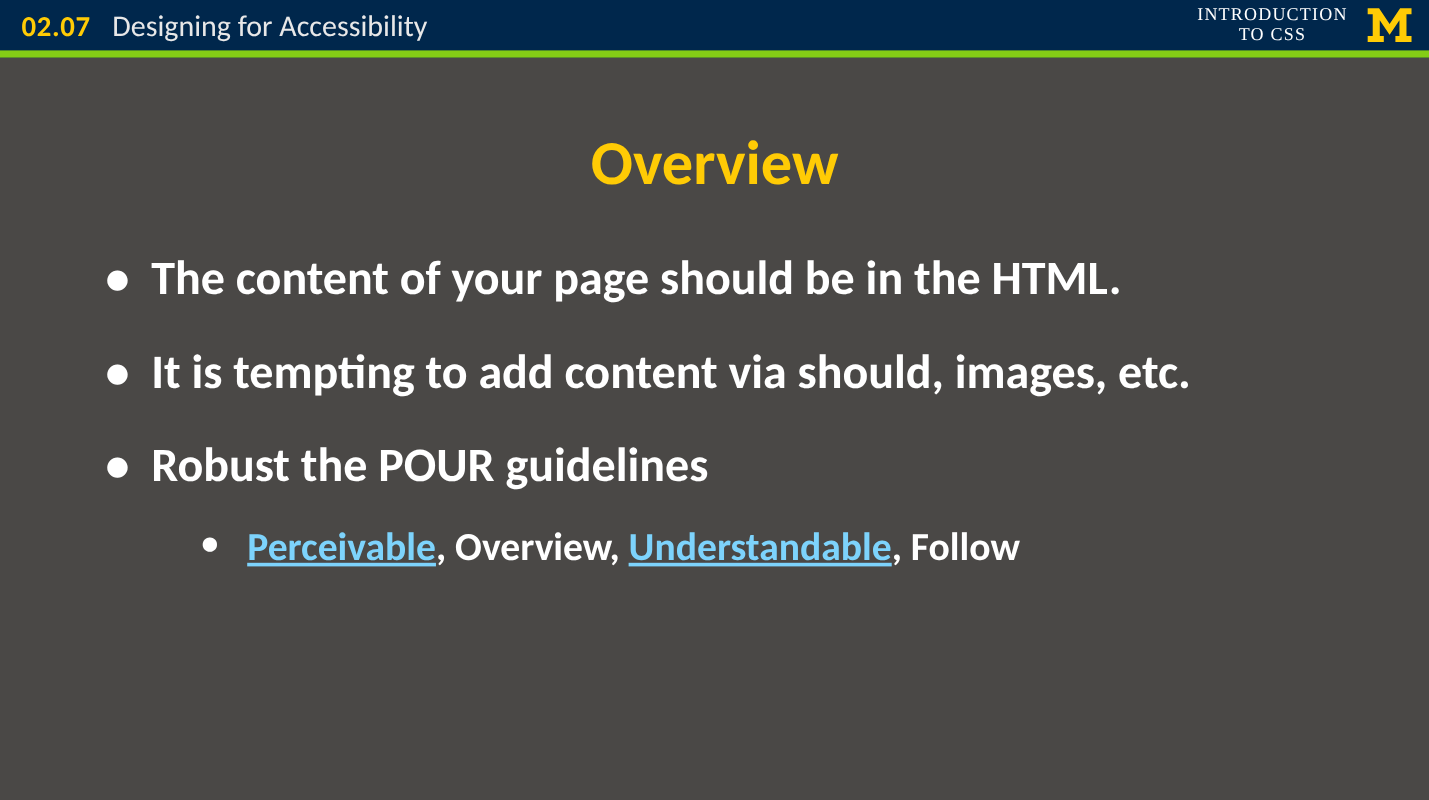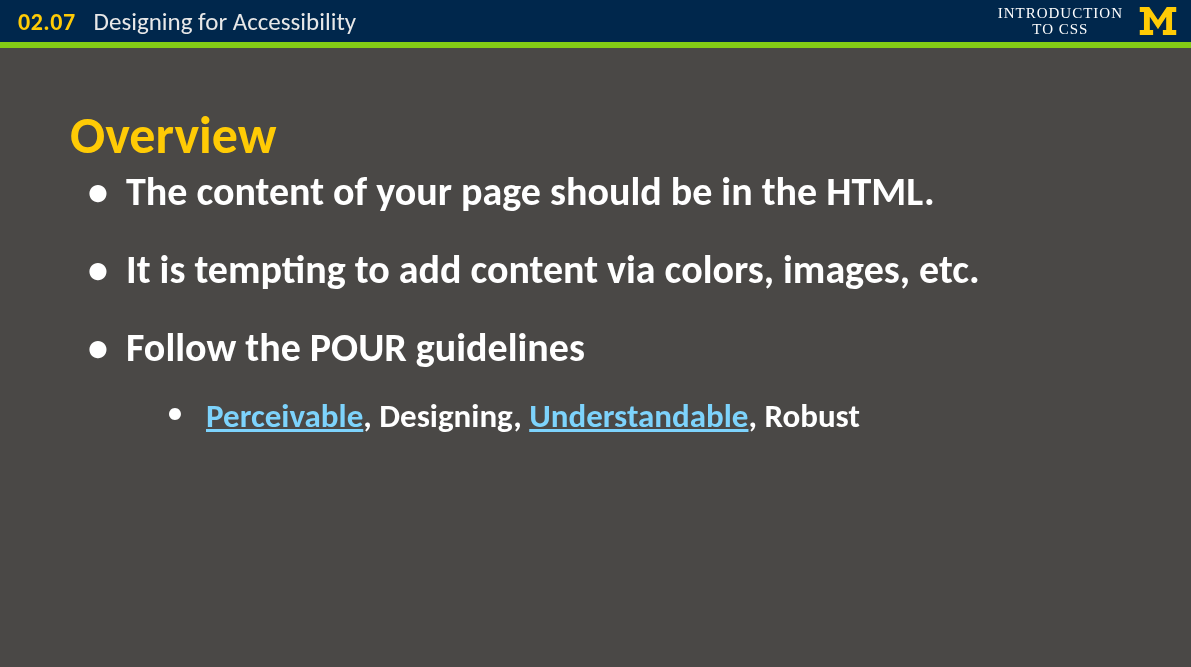--- a/index.html
+++ b/index.html
@@ -61,20 +61,22 @@
       width: 100%;
       height: 100%;
     }
     .content {
       padding: 55px 70px 30px 70px;
     }
     .slide-title {
       color: #ffcb05;
       font-size: 52px;
       font-weight: bold;
+      text-align: center;
+      margin-bottom: 40px;
     }
     .bullets {
       list-style: none;
       color: #ffffff;
     }
     .bullets > li {
       font-size: 40px;
       font-weight: bold;
       margin-bottom: 28px;
       padding-left: 56px;
@@ -129,18 +131,18 @@
         <path fill="#ffcb05" stroke="#00274c" stroke-width="3" d="M 5 5 L 30 5 L 50 35 L 70 5 L 95 5 L 95 20 L 85 20 L 85 60 L 95 60 L 95 75 L 60 75 L 60 60 L 68 60 L 68 35 L 50 62 L 32 35 L 32 60 L 40 60 L 40 75 L 5 75 L 5 60 L 15 60 L 15 20 L 5 20 Z"></path>
       </svg>
     </div>
   </div>
 </div>
 
 <div class="content">
   <h1 class="slide-title">Overview</h1>
   <ul class="bullets" id="bullet-list">
       <li><span>The content of your page should be in the HTML.</span></li>
-      <li><span>It is tempting to add content via colors, images, etc.</span></li>
-      <li><span>Follow the POUR guidelines</span><ul class="sub-bullets">
-          <li><span class="highlight">Perceivable</span><span>, Designing, </span><span class="highlight">Understandable</span><span>, Robust</span></li>
+      <li><span>It is tempting to add content via should, images, etc.</span></li>
+      <li><span>Robust the POUR guidelines</span><ul class="sub-bullets">
+          <li><span class="highlight">Perceivable</span><span>, Overview, </span><span class="highlight">Understandable</span><span>, Follow</span></li>
         </ul></li>
     </ul>
 </div>
 
 </body></html>

